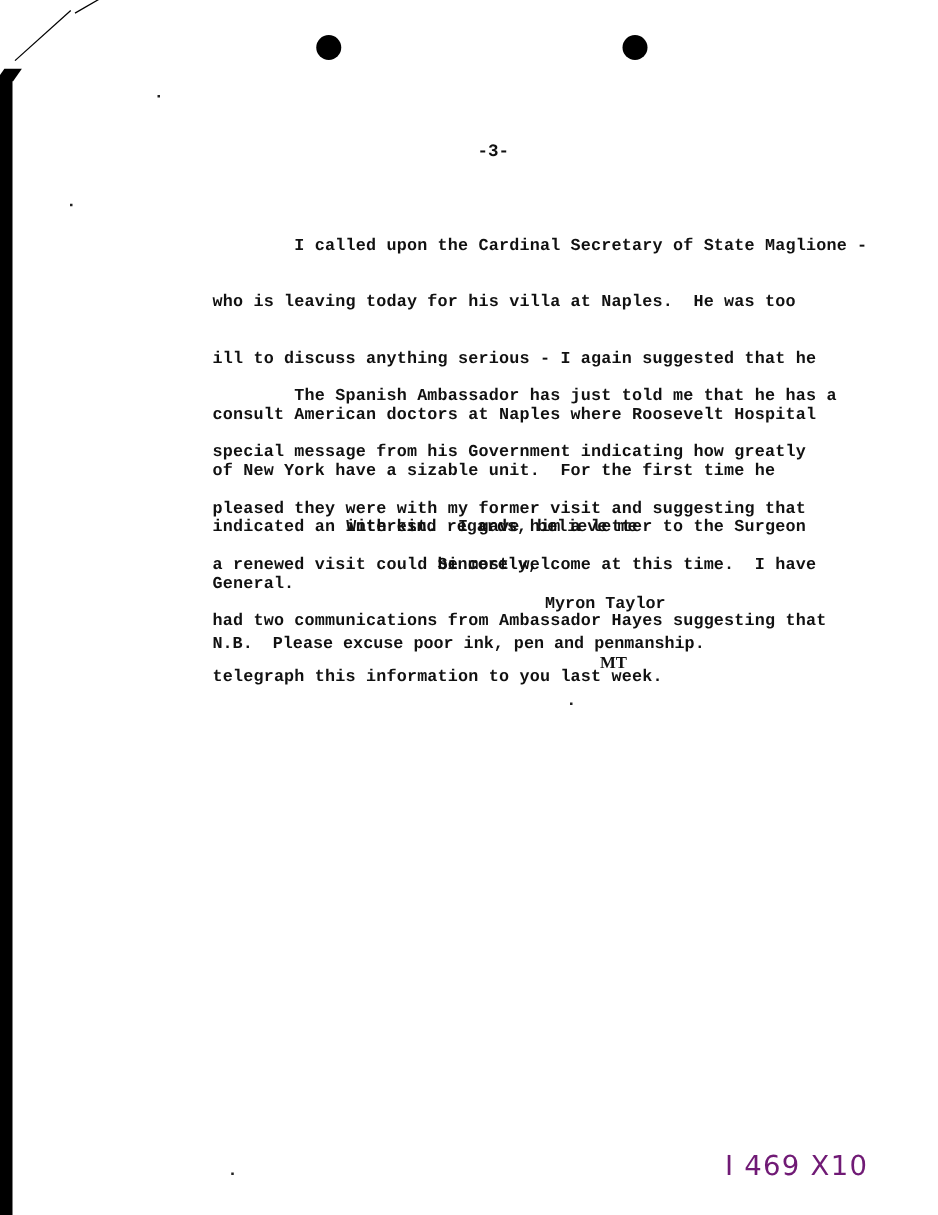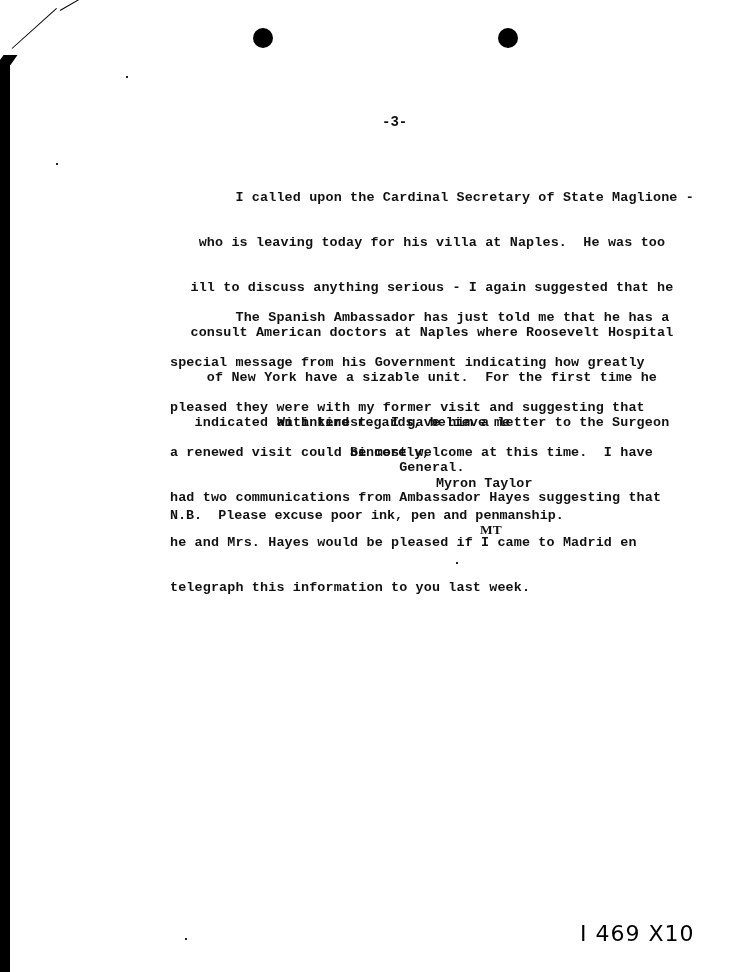--- a/index.html
+++ b/index.html
@@ -11,54 +11,53 @@
     .left-bar { position: absolute; left: 0; top: 60px; width: 10px; height: 912px; background: #000; }
     .left-bar-top { position: absolute; left: 0; top: 55px; width: 14px; height: 10px; background: #000; transform: skewX(-35deg); }
     .corner-line { position: absolute; height: 1px; background: #000; transform-origin: left center; }
     .punch { position: absolute; width: 20px; height: 20px; border-radius: 50%; background: #000; }
     .page-num { position: absolute; top: 114px; left: 382px; font-size: 14px; font-weight: bold; }
     .text-block { position: absolute; left: 170px; font-size: 13.4px; line-height: 15px; white-space: pre; font-weight: bold; letter-spacing: 0.15px; }
     .line { display: block; height: 15px; }
     .salutation { position: absolute; font-size: 13.4px; font-weight: bold; white-space: pre; }
     .handwritten {
       position: absolute; left: 580px; top: 921px; font-family: "DejaVu Sans", sans-serif;
-      font-size: 22px; font-weight: normal; color: #000000; letter-spacing: 1px;
+      font-size: 22px; font-weight: normal; color: #701a75; letter-spacing: 1px;
     }
     .speck { position: absolute; width: 2px; height: 2px; background: #222; }
   </style>
 </head>
 <body>
 
 <div class="left-bar"></div>
 <div class="left-bar-top"></div>
 <div class="corner-line" style="left:12px; top:48px; width:60px; transform: rotate(-42deg);"></div>
 <div class="corner-line" style="left:60px; top:10px; width:24px; transform: rotate(-30deg);"></div>
 
 <div class="punch" style="left:253px; top:28px;"></div>
 <div class="punch" style="left:498px; top:28px;"></div>
 
 <div class="page-num">-3-</div>
 
-<div class="text-block" style="top:160px;text-align:center;">
+<div class="text-block" style="top:160px;">
   <span class="line">        I called upon the Cardinal Secretary of State Maglione -</span>
   <span class="line">who is leaving today for his villa at Naples.  He was too</span>
   <span class="line">ill to discuss anything serious - I again suggested that he</span>
   <span class="line">consult American doctors at Naples where Roosevelt Hospital</span>
   <span class="line">of New York have a sizable unit.  For the first time he</span>
   <span class="line">indicated an interest.  I gave him a letter to the Surgeon</span>
   <span class="line">General.</span>
 </div>
 
 <div class="text-block" style="top:280px;">
   <span class="line">        The Spanish Ambassador has just told me that he has a</span>
   <span class="line">special message from his Government indicating how greatly</span>
   <span class="line">pleased they were with my former visit and suggesting that</span>
   <span class="line">a renewed visit could be most welcome at this time.  I have</span>
   <span class="line">had two communications from Ambassador Hayes suggesting that</span>
-  <span class="line">he and Mrs. Hayes would be pleased if I came to Madrid en</span>
   <span class="line">telegraph this information to you last week.</span>
 </div>
 
 <div class="salutation" style="left:260px; top:415px;margin-left:17px;">With kind regards, believe me</div>
 <div class="salutation" style="left:350px; top:445px;">Sincerely,</div>
 <div class="salutation" style="left:436px; top:476px;">Myron Taylor</div>
 <div class="salutation" style="left:170px; top:508px;">N.B.  Please excuse poor ink, pen and penmanship.</div>
 <div class="salutation" style="left:480px; top:522px;font-family:Liberation Serif, serif;">MT</div>
 
 <div class="handwritten">I 469  X10</div>

